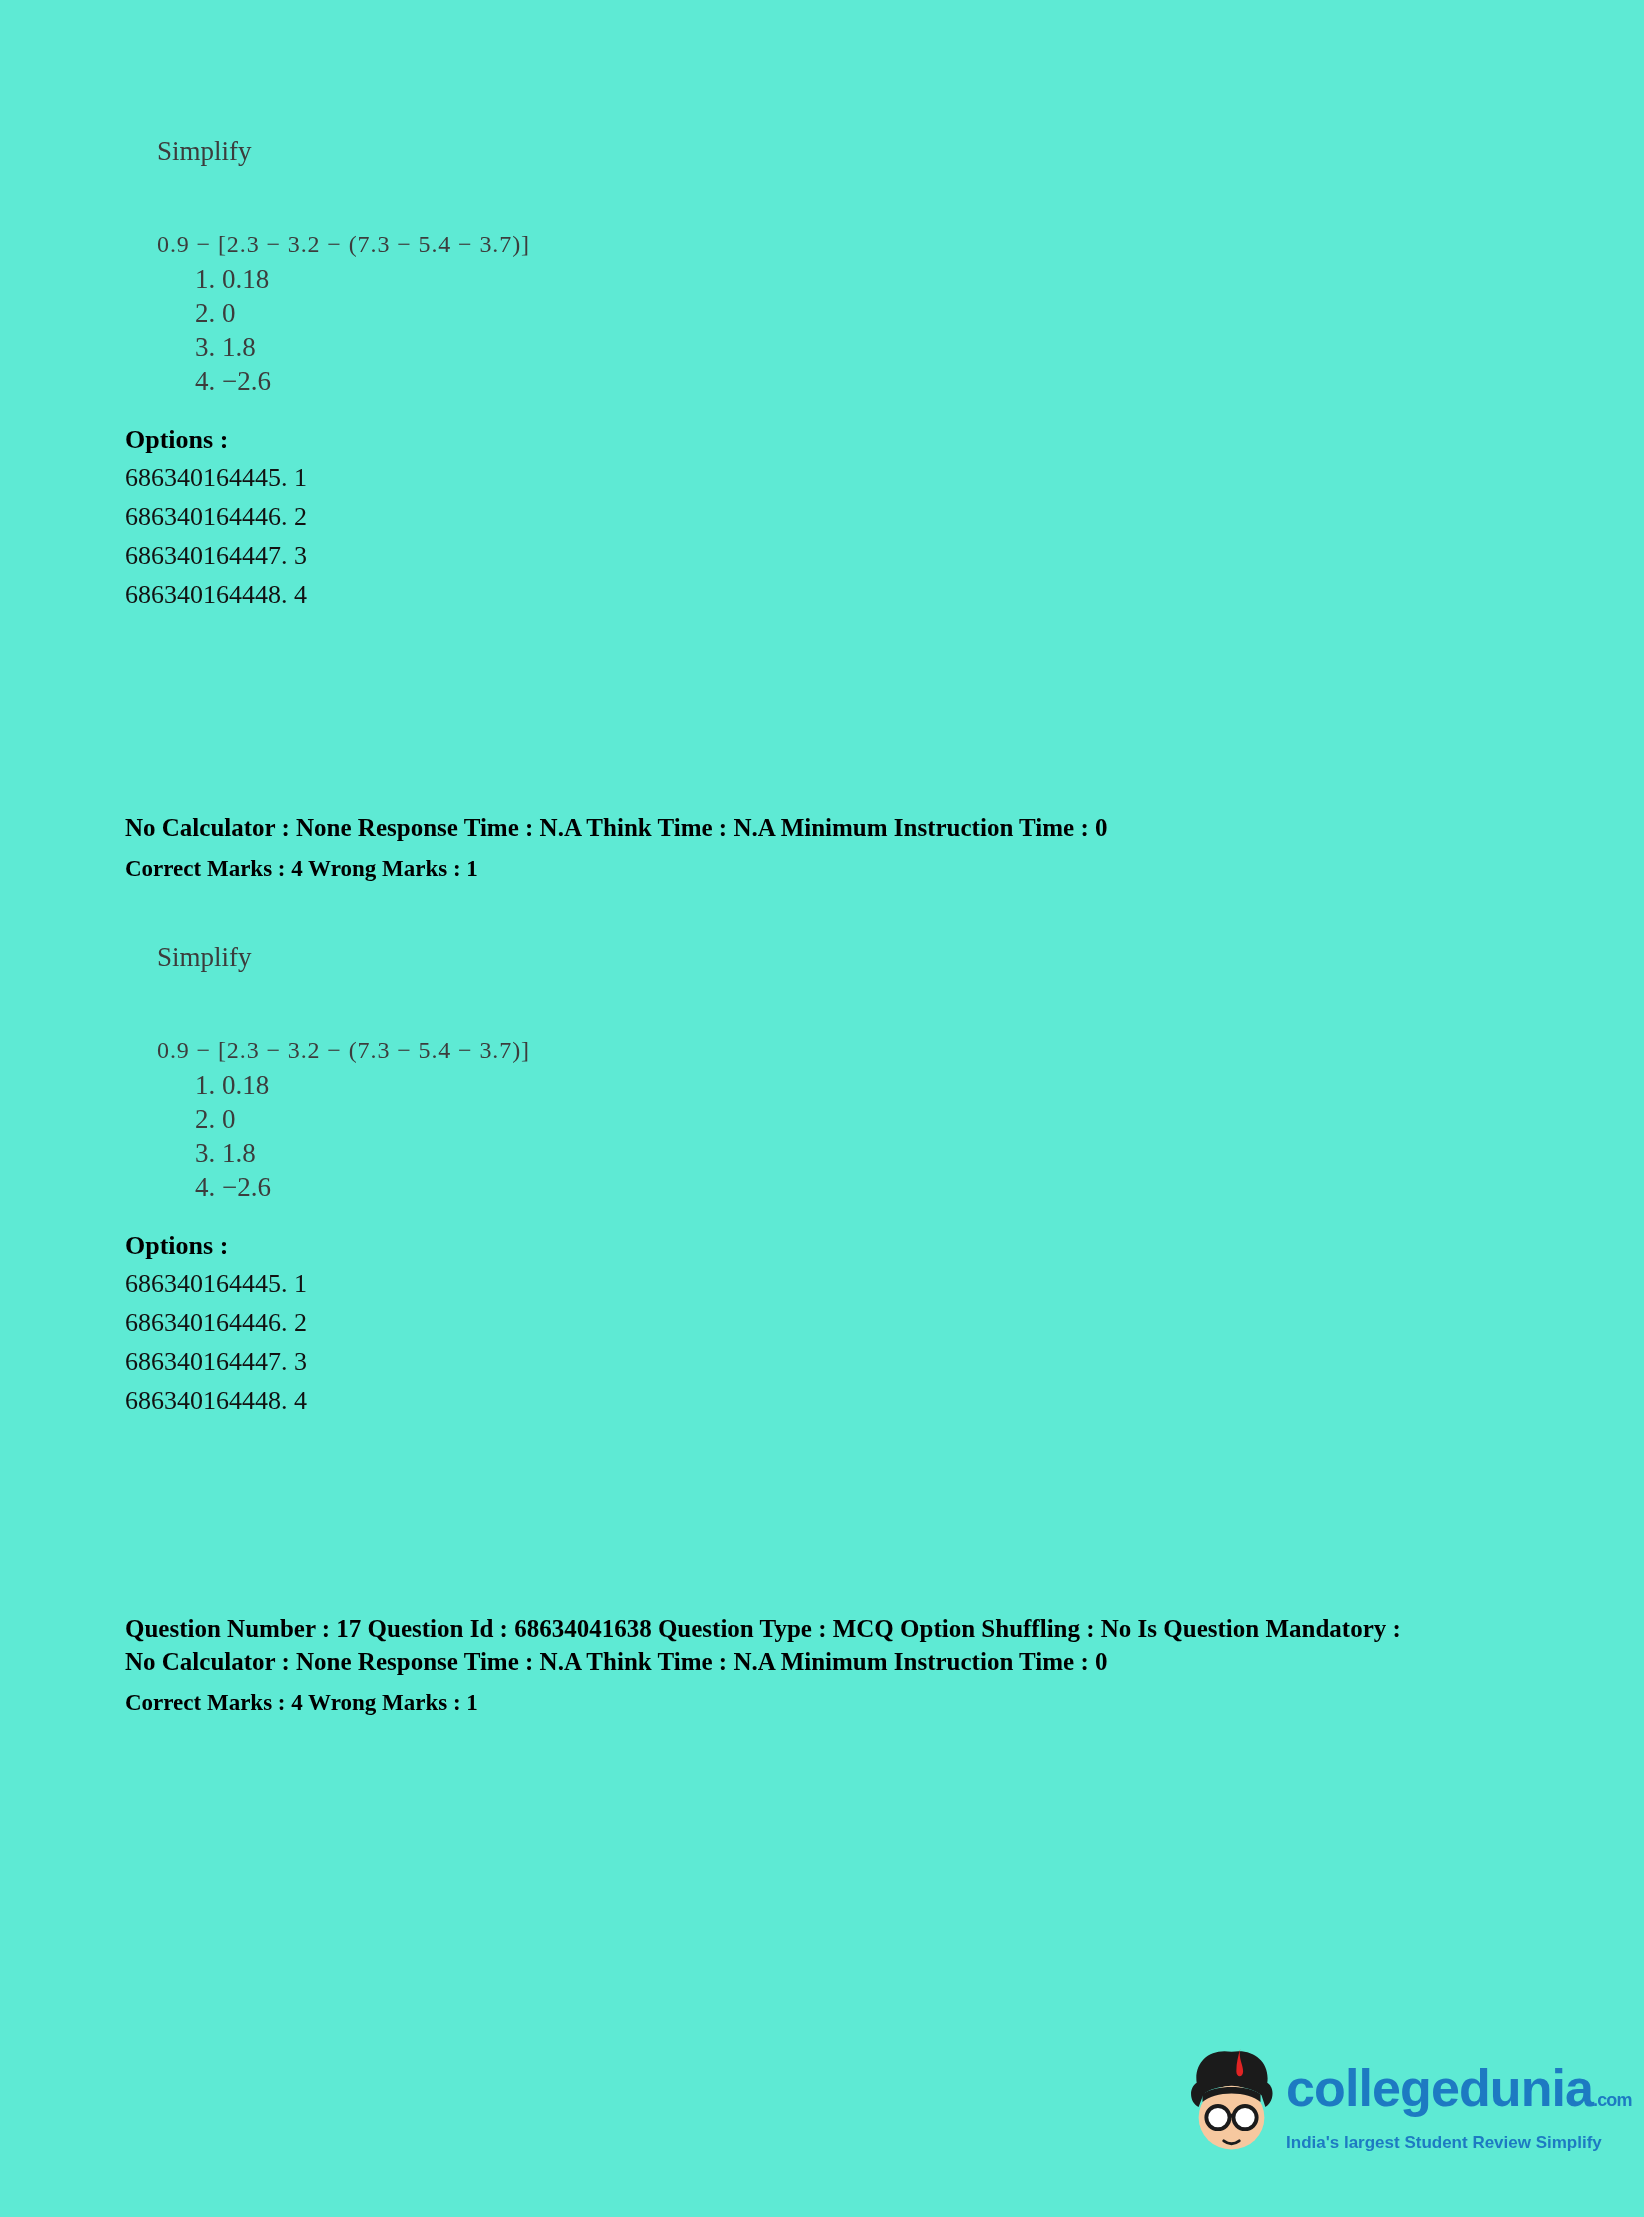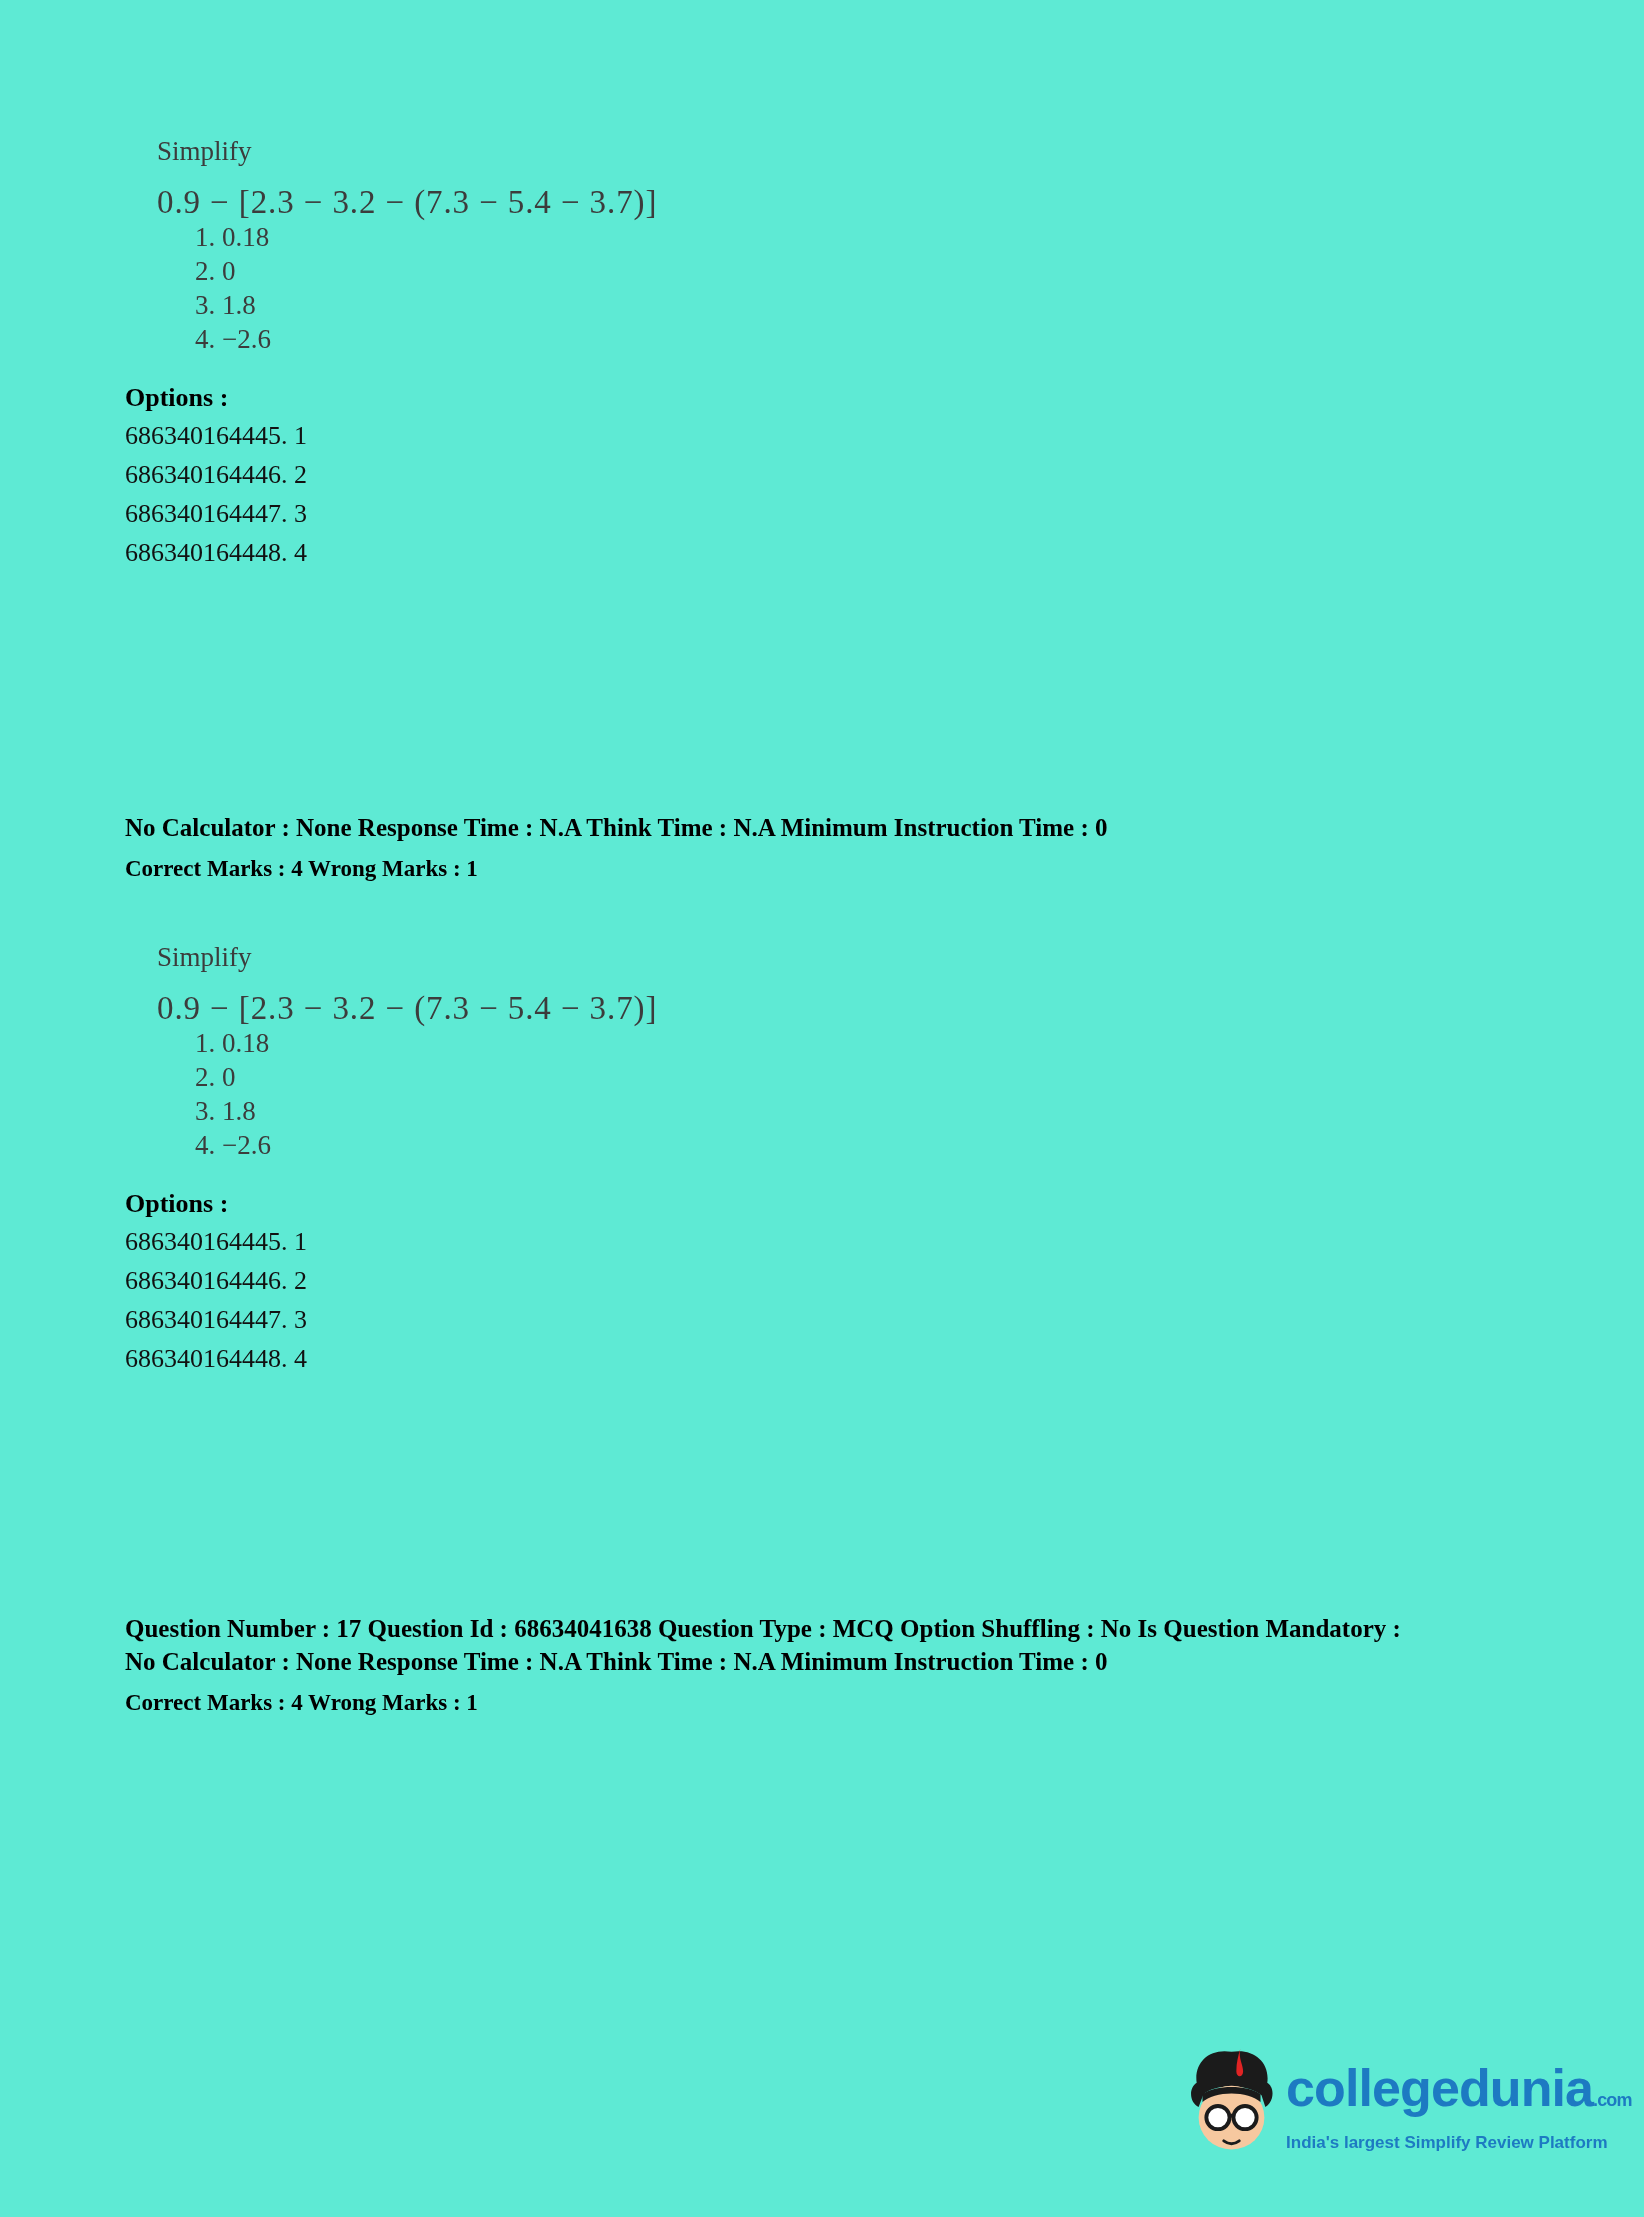--- a/index.html
+++ b/index.html
@@ -11,21 +11,21 @@
     background: #5eead4;
     font-family: "Liberation Serif", serif;
     color: #000000;
     overflow: hidden;
   }
   .abs { position: absolute; left: 125px; width: 1487px; }
 
   
   .qbody { color: #3c3c3c; margin-left: 32px; }
   .q-prompt { font-size: 27px; line-height: 34px; }
-  .q-expression { margin-top: 16px; font-size: 33px; line-height: 36px; letter-spacing: 0.9px; }
+  .q-expression { margin-top: 58px; font-size: 24px; line-height: 36px; letter-spacing: 0.9px; }
   .q-choice { margin-left: 38px; font-size: 27px; line-height: 34px; }
 
   .options-label { margin-top: 24px; font-size: 26px; font-weight: bold; color: #000; line-height: 36px; }
   .option-ids { font-size: 26px; line-height: 39px; color: #111; }
 
   
   .meta-line { font-size: 25px; font-weight: bold; line-height: 33px; white-space: nowrap; color: #000; }
   .meta-marks { margin-top: 8px; font-size: 23px; font-weight: bold; line-height: 33px; white-space: nowrap; color: #000; }
 
   
@@ -103,18 +103,18 @@
         <ellipse cx="50" cy="74" rx="34" ry="33" fill="#f6c89f"></ellipse>
         <path d="M20 58 C 32 46 68 46 80 58 L 80 50 C 66 40 34 40 20 50 Z" fill="#1b1b1b"></path>
         <circle cx="36" cy="74" r="12" fill="#ffffff" stroke="#1b1b1b" stroke-width="4"></circle>
         <circle cx="64" cy="74" r="12" fill="#ffffff" stroke="#1b1b1b" stroke-width="4"></circle>
         <line x1="47" y1="72" x2="53" y2="72" stroke="#1b1b1b" stroke-width="4"></line>
         <path d="M42 98 Q 50 104 58 98" stroke="#1b1b1b" stroke-width="3" fill="none" stroke-linecap="round"></path>
       </svg>
     </span>
     <span class="brand-text-col">
       <span class="brand-name" style="color: rgb(29, 122, 194);"><span>collegedunia</span><span class="brand-suffix">.com</span></span>
-      <span class="brand-tagline" style="color: rgb(29, 122, 194);">India's largest Simplify Review Platform</span>
+      <span class="brand-tagline" style="color: rgb(29, 122, 194);">India's largest Student Review Simplify</span>
     </span>
   </div>
 
 </div>
 
 
 </body></html>

